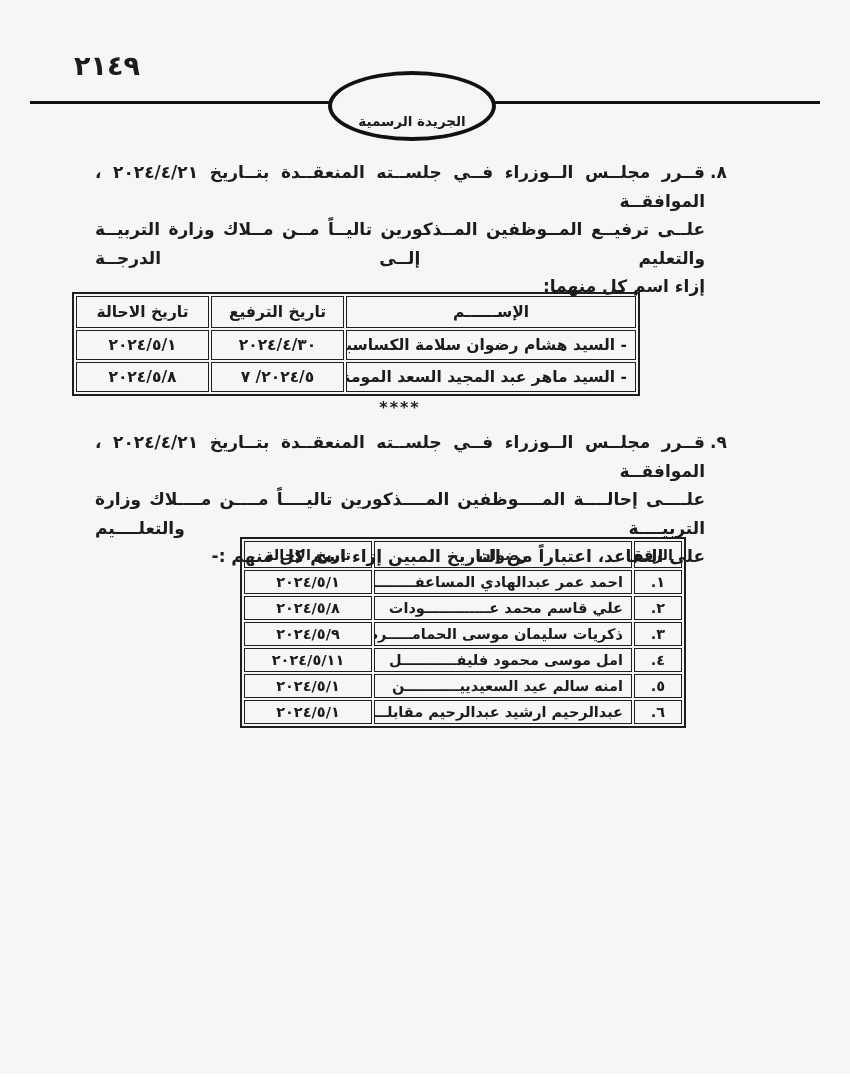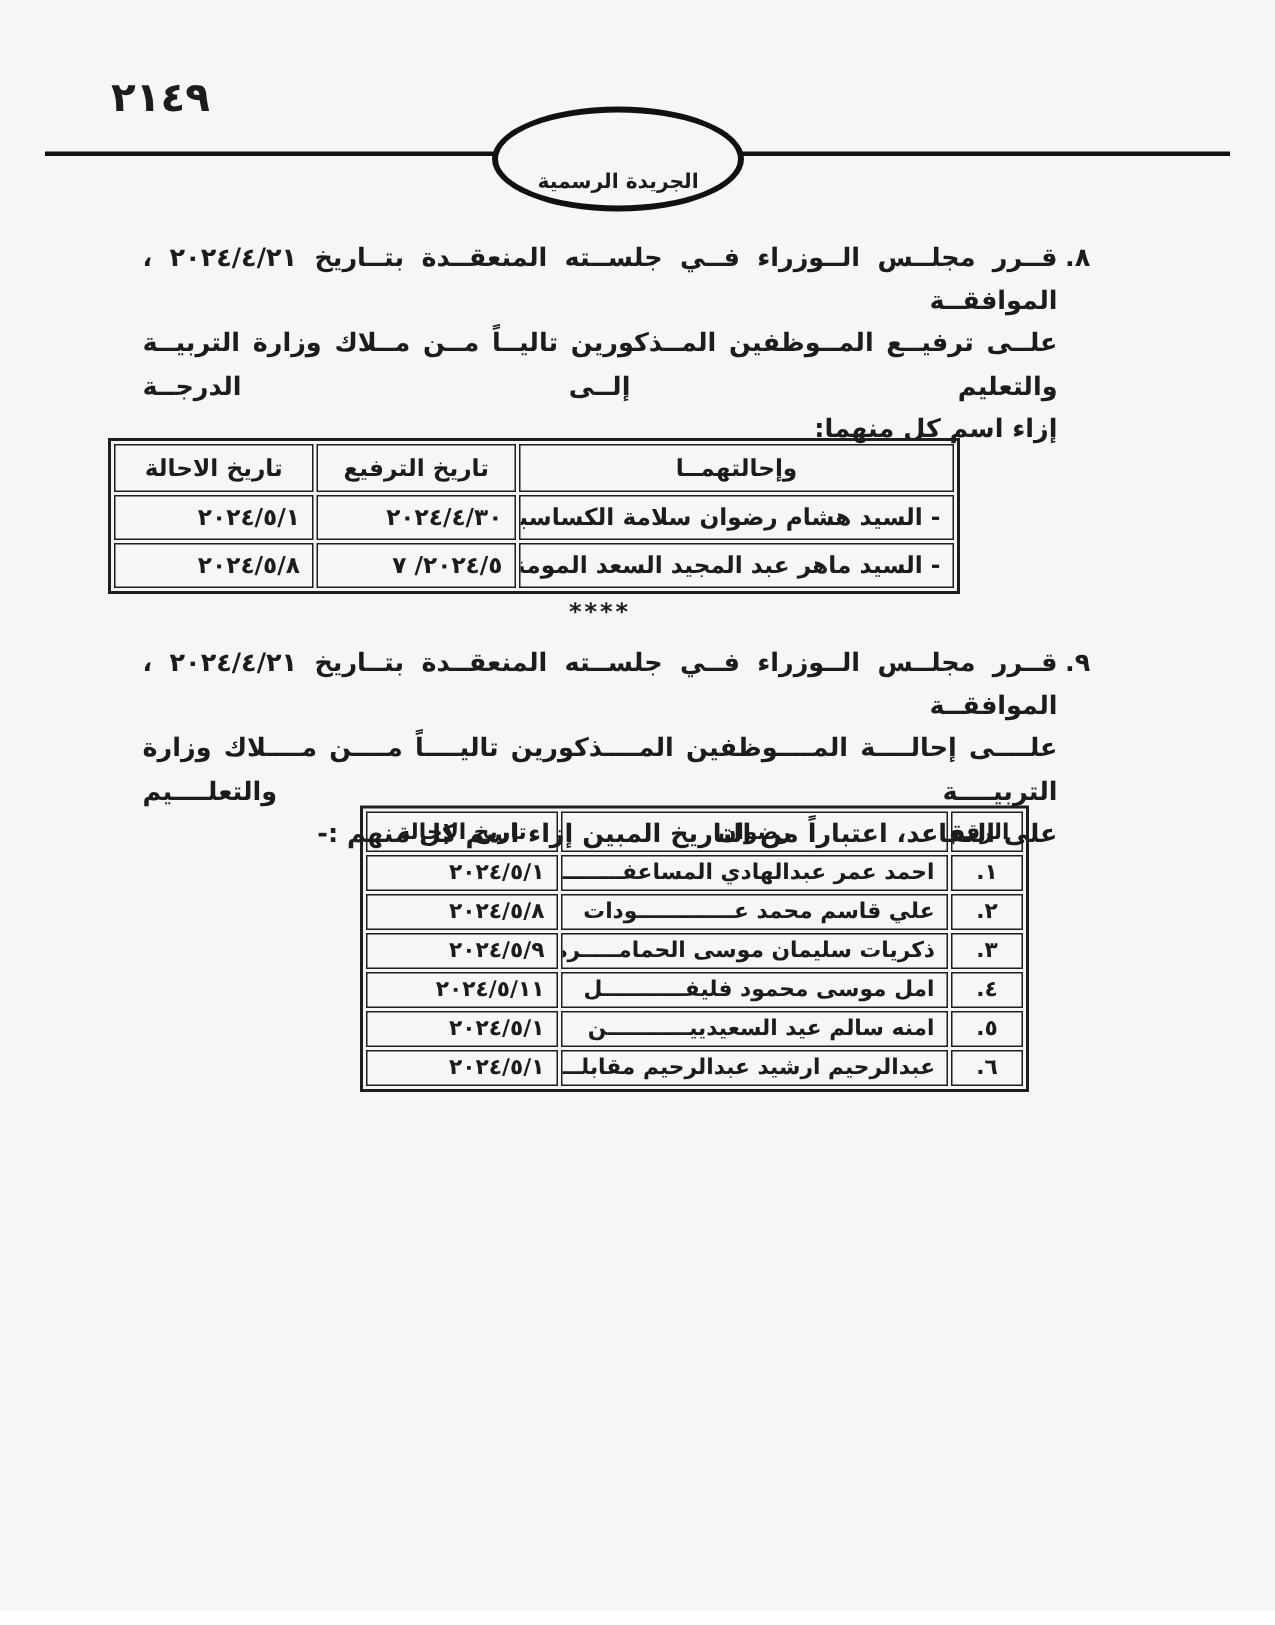--- a/index.html
+++ b/index.html
@@ -78,21 +78,21 @@
     overflow: hidden;
   }
   table.doc th { text-align: center; margin-top: 26px; }
   .t1 { left: 72px; top: 292px; width: 568px; font-size: 15.5px; }
   .t1 th { height: 28px; }
   .t1 td { height: 26px; }
   .t2 { left: 240px; top: 537px; width: 446px; font-size: 14.5px; }
   .t2 th { height: 23px; }
   .t2 td { height: 20px; }
   td.cell-name { text-align: right; }
-  td.cell-date { direction: ltr; text-align: right; }
+  td.cell-date { direction: ltr; text-align: center; }
   td.cell-num  { text-align: center; }
 </style>
 </head>
 <body>
 
 <div class="page">
 
   <div class="page-number">٢١٤٩</div>
   <div class="header-rule"></div>
   <div class="gazette-badge">
@@ -109,21 +109,21 @@
   </div>
 
   <table class="doc t1">
     <colgroup>
         <col style="width:290px">
         <col style="width:133px">
         <col style="width:133px">
       </colgroup>
     <tbody>
         <tr>
-      <th>وإحالتهمــا</th>
+      <th>الإســــــم</th>
       <th>تاريخ الترفيع</th>
       <th>تاريخ الاحالة</th>
     </tr>
     <tr>
       <td class="cell-name">- السيد هشام رضوان سلامة الكساسبـــة</td>
       <td class="cell-date">٢٠٢٤/٤/٣٠</td>
       <td class="cell-date">٢٠٢٤/٥/١</td>
     </tr>
     <tr>
       <td class="cell-name">- السيد ماهر عبد المجيد السعد المومنـــي</td>

